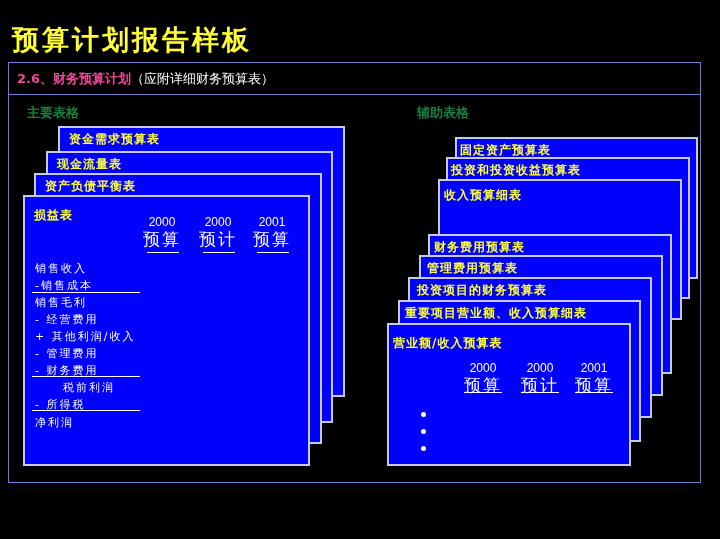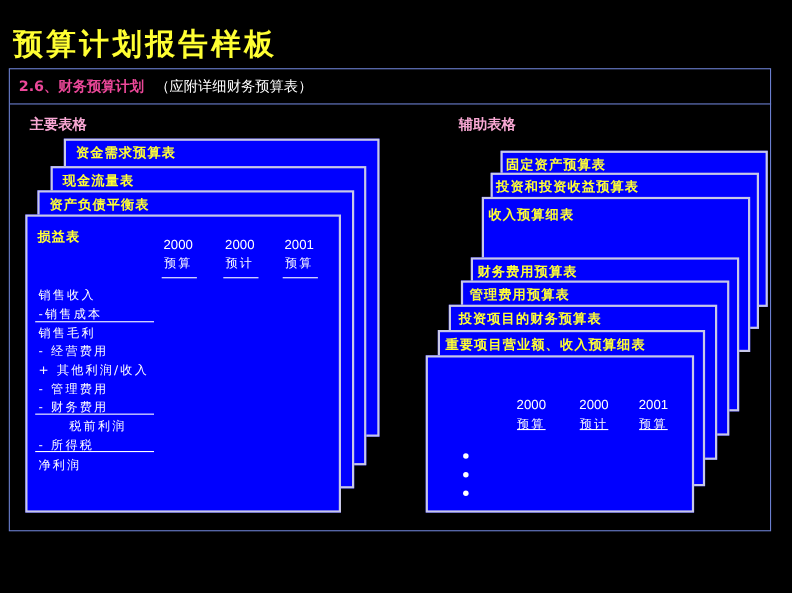--- a/index.html
+++ b/index.html
@@ -17,38 +17,38 @@
     border:1px solid #6b7fd0; box-sizing:border-box;
   }
   .subhead-rule {
     position:absolute; left:9px; top:94px; width:692px; height:1px; background:#6b7fd0;
   }
   .subhead {
     position:absolute; left:17px; top:70px; font-size:13px; white-space:nowrap;
     font-family: "DejaVu Sans", "Liberation Sans", sans-serif;
   }
   .subhead .y { color:#ec4899; font-weight:bold; }
-  .subhead .w { color:#ffffff;padding-left:10px; }
+  .subhead .w { color:#ffffff; }
   .section-label {
-    position:absolute; font-size:13px; font-weight:bold; color:#f9a8d4; white-space:nowrap;
+    position:absolute; font-size:13px; font-weight:bold; color:#15803d; white-space:nowrap;
     font-family: "DejaVu Sans", "Liberation Sans", sans-serif;
   }
   .panel {
     position:absolute; background:#0000ff; border:2px solid #c8c8e8; box-sizing:border-box;
   }
   .panel-title {
     position:absolute; left:9px; top:3px; font-size:12px; font-weight:bold; color:#ffff33;
     white-space:nowrap; letter-spacing:1px;
     font-family: "DejaVu Sans", "Liberation Sans", sans-serif;
   }
   .col-head {
     position:absolute; color:#fff; font-size:12px; text-align:center; line-height:17px;
     font-family: "Liberation Sans", sans-serif;
   }
-  .col-head .zh { font-family:"DejaVu Sans", sans-serif; font-size:11px; letter-spacing:2px; }
+  .col-head .zh { font-family:"DejaVu Sans", sans-serif; font-size:17px; letter-spacing:2px; }
   .col-rule { position:absolute; height:1px; background:#fff; }
   .line-item {
     position:absolute; left:10px; color:#fff; font-size:11px; letter-spacing:2px; white-space:nowrap;
     font-family: "DejaVu Sans", "Liberation Sans", sans-serif;
   }
   .underrule { position:absolute; left:7px; width:108px; height:1px; background:#fff; }
   .u { text-decoration:underline; }
   .dot { position:absolute; width:5px; height:5px; border-radius:50%; background:#fff; }
 </style>
 </head>
@@ -126,20 +126,21 @@
 <div class="panel" style="left:419px;top:255px;width:244px;height:141px;">
   <div class="panel-title" style="left:6px;">管理费用预算表</div>
 </div>
 <div class="panel" style="left:408px;top:277px;width:244px;height:141px;">
   <div class="panel-title" style="left:7px;">投资项目的财务预算表</div>
 </div>
 <div class="panel" style="left:398px;top:300px;width:243px;height:142px;">
   <div class="panel-title" style="left:5px;text-align:right;">重要项目营业额、收入预算细表</div>
 </div>
 <div class="panel" style="left:387px;top:323px;width:244px;height:143px;">
+  <div class="panel-title" style="left:4px;top:10px;">营业额/收入预算表</div>
 
 
   <div class="col-head" style="left:74px;top:35px;width:40px;">
     <div>2000</div>
     <div class="zh u">预算</div>
   </div>
   <div class="col-head" style="left:131px;top:35px;width:40px;">
     <div>2000</div>
     <div class="zh u">预计</div>
   </div>

